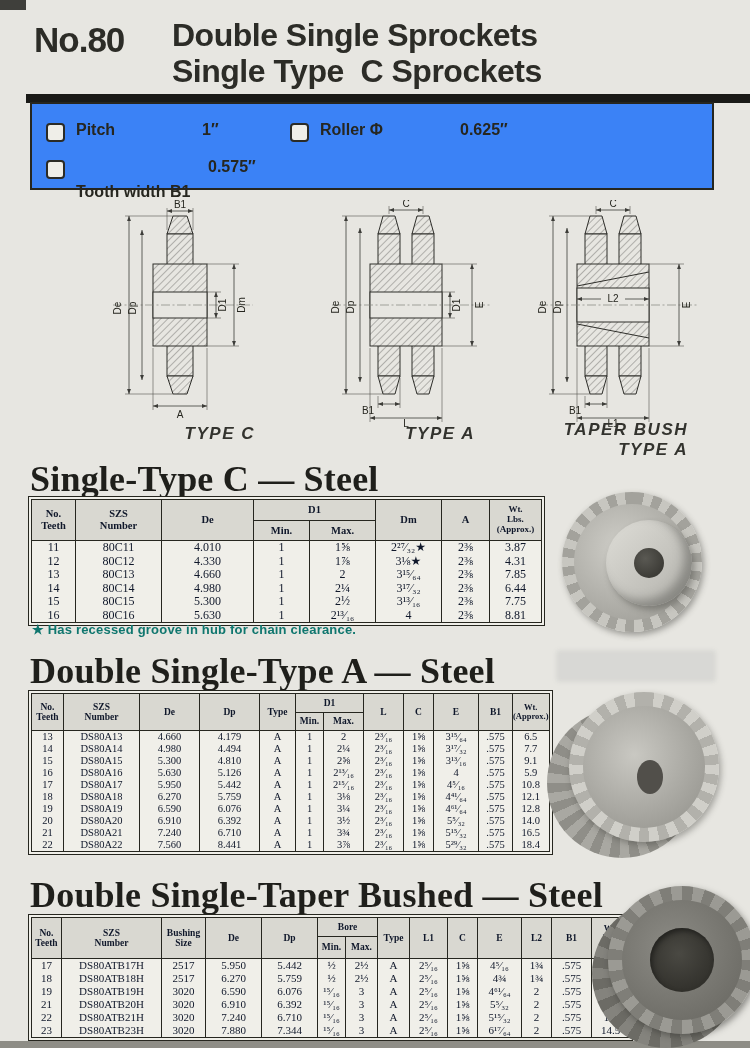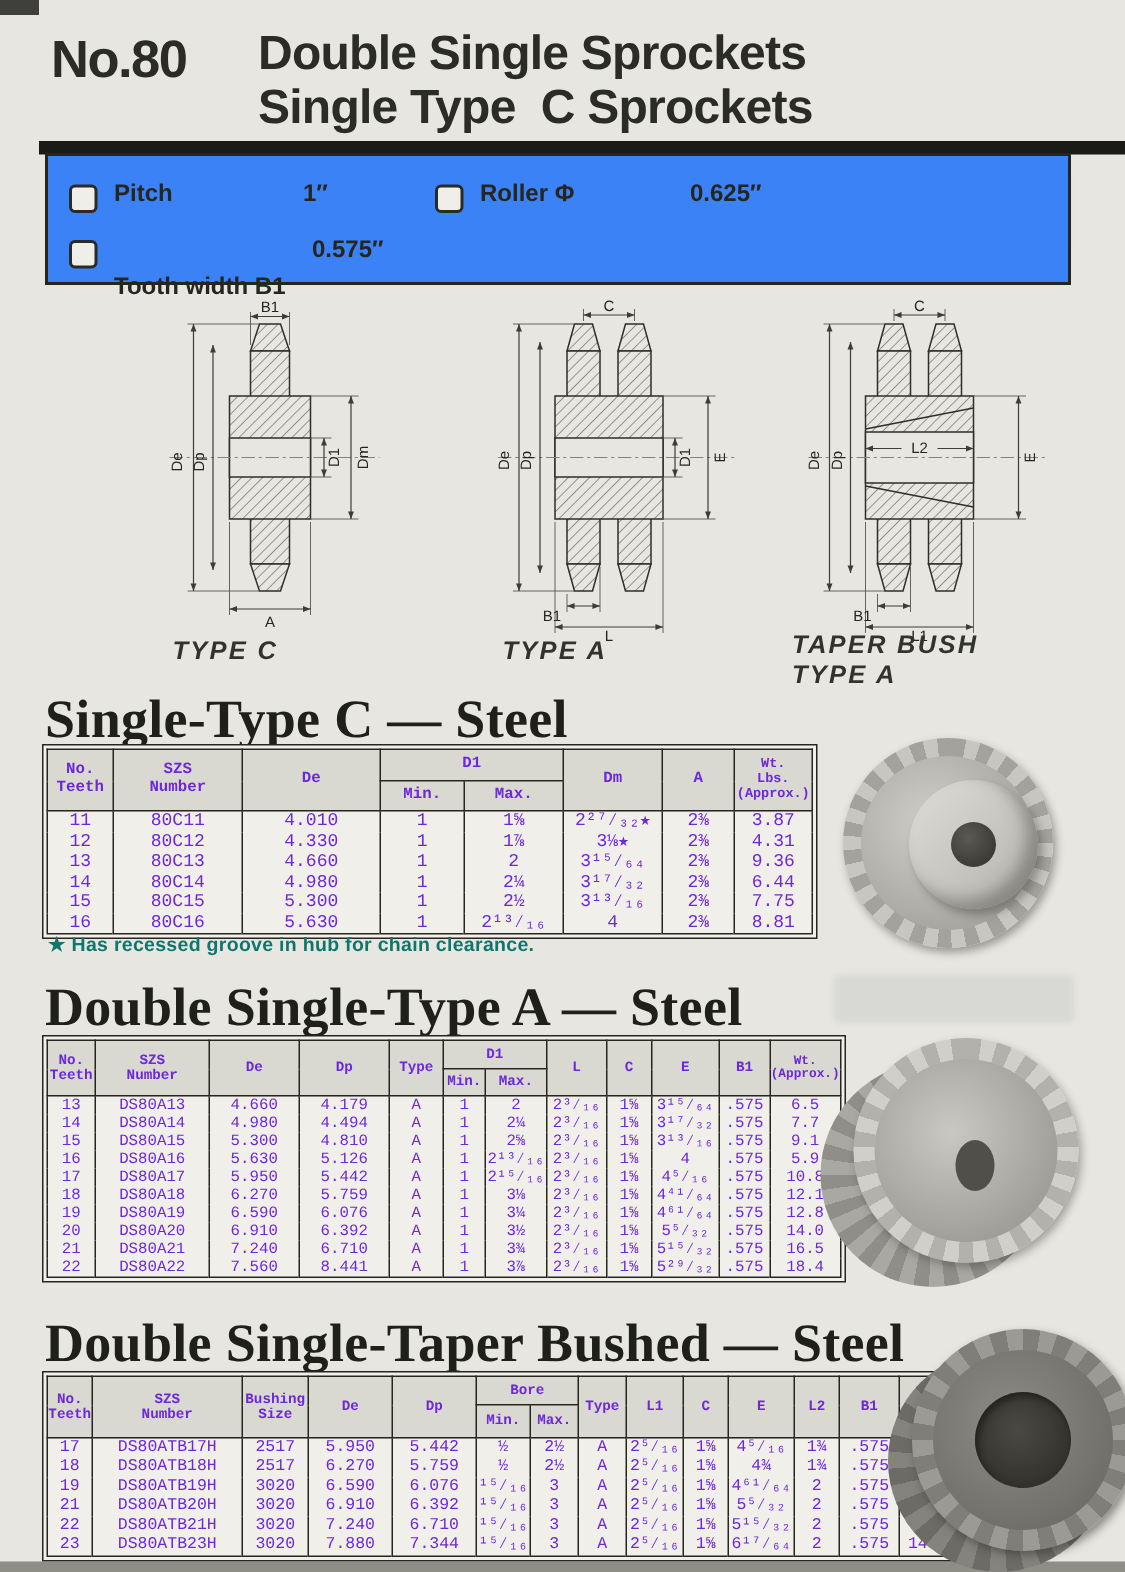--- a/index.html
+++ b/index.html
@@ -24,27 +24,27 @@
   .chk{position:absolute;width:15px;height:15px;border:2px solid #2b2b26;border-radius:4px;background:#efeee8;}
   .spec-lbl{position:absolute;font-size:16px;font-weight:700;color:#26261f;}
   .spec-val{position:absolute;font-size:16px;font-weight:700;color:#26261f;}
   
   svg text{font-family:"Liberation Sans",sans-serif;font-size:10px;fill:#26261f;}
   .shp{fill-rule:evenodd;stroke:#2e2e2a;stroke-width:1;}
   .bore{stroke:#2e2e2a;stroke-width:1;}
   .dim{stroke:#3c3c38;stroke-width:.8;fill:none;}
   .ext{stroke:#55554f;stroke-width:.6;}
   .cl{stroke:#83837d;stroke-width:.7;stroke-dasharray:9 2.5 2 2.5;}
-  .diag-caption{position:absolute;text-align:left;font-style:italic;font-size:17px;font-weight:600;letter-spacing:1.5px;color:#33332e;}
+  .diag-caption{position:absolute;text-align:right;font-style:italic;font-size:17px;font-weight:600;letter-spacing:1.5px;color:#33332e;}
   
   .sec-title{position:absolute;font-family:"Liberation Serif",serif;font-weight:700;font-size:36px;color:#1f1f1b;letter-spacing:.2px;}
   
   .tbl-frame{position:absolute;background:#f0efe9;border:1.6px solid #26261f;padding:2px;}
   table.cat{border-collapse:collapse;border:1.2px solid #26261f;table-layout:fixed;
-    font-family:Liberation Mono, monospace;color:#6d28d9;}
+    font-family:Liberation Serif, serif;color:#0f172a;}
   table.cat th{background:#d9d8d1;border:1px solid #26261f;font-weight:700;
     white-space:pre-line;line-height:1.1;padding:1px 0;text-align:center;vertical-align:middle;}
   table.cat td{border-left:1px solid #26261f;border-right:1px solid #26261f;border-top:0;border-bottom:0;
     text-align:center;padding:0 1px;overflow:hidden;}
   table.cat tbody tr:first-child td{border-top:1.2px solid #26261f;margin-top:12px;}
   .tb1 th{font-size:10.5px;} .tb1 .wth{font-size:9px;} .tb1 td{font-size:12px;height:13.5px;line-height:13.5px;}
   .tb2 th{font-size:9.5px;}  .tb2 .wth{font-size:8.5px;} .tb2 td{font-size:10.5px;height:12px;line-height:12px;}
   .tb3 th{font-size:9.5px;}  .tb3 .wth{font-size:8.5px;} .tb3 td{font-size:11px;height:13px;line-height:13px;}
   .footnote{position:absolute;font-size:13px;color:#0f766e;letter-spacing:.2px;font-weight:bold;}
   
@@ -297,21 +297,21 @@
           <td>4.31</td>
         </tr>
         <tr>
           <td>13</td>
           <td>80C13</td>
           <td>4.660</td>
           <td>1</td>
           <td>2</td>
           <td>3¹⁵⁄₆₄</td>
           <td>2⅜</td>
-          <td>9.36</td>
+          <td>7.85</td>
         </tr>
         <tr>
           <td>14</td>
           <td>80C14</td>
           <td>4.980</td>
           <td>1</td>
           <td>2¼</td>
           <td>3¹⁷⁄₃₂</td>
           <td>2⅜</td>
           <td>6.44</td>

